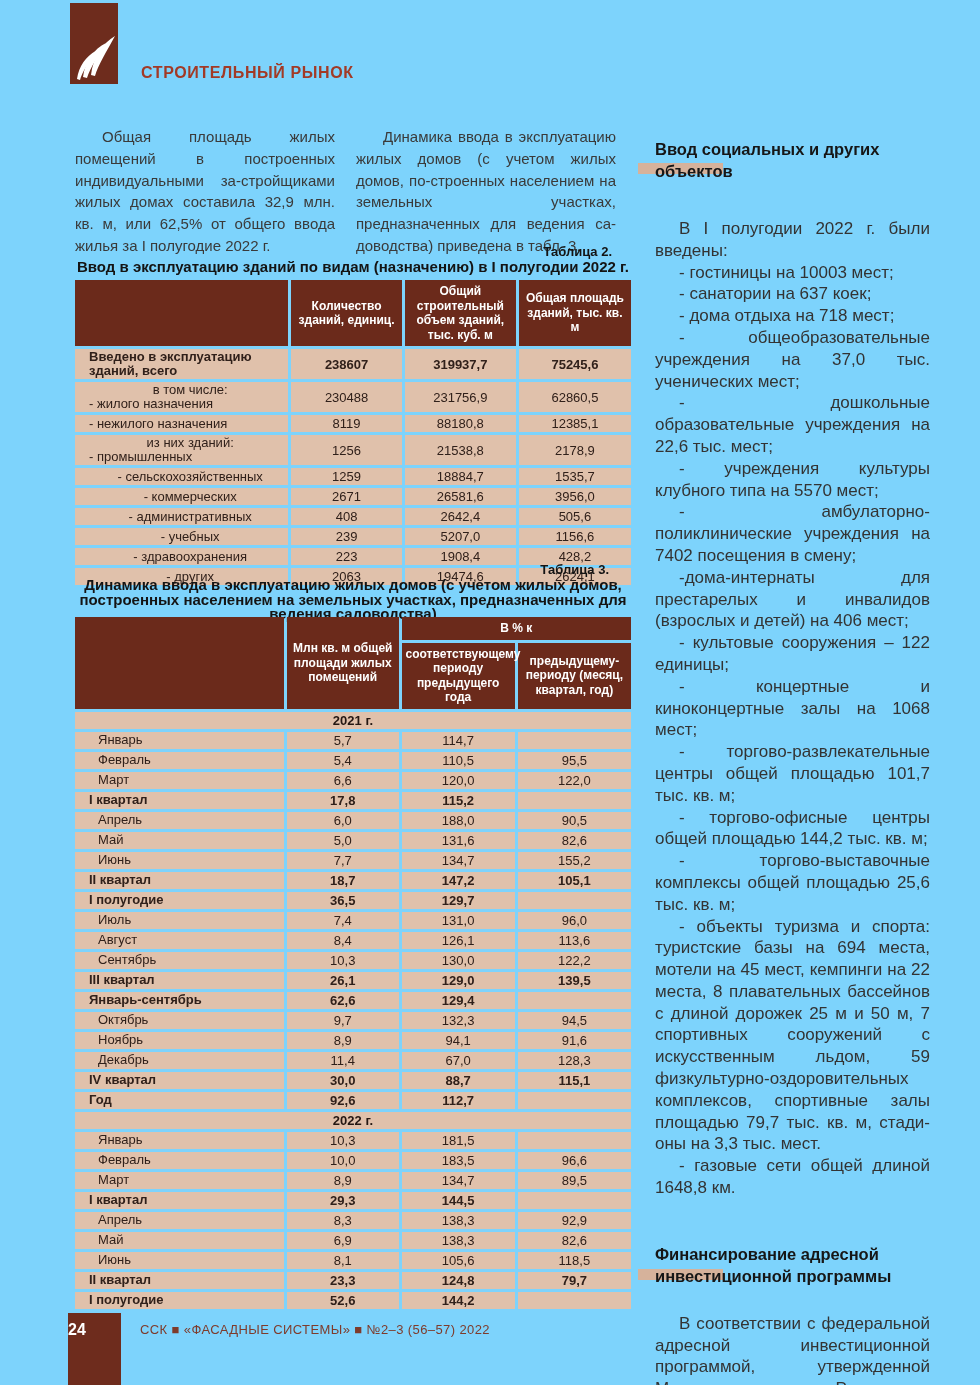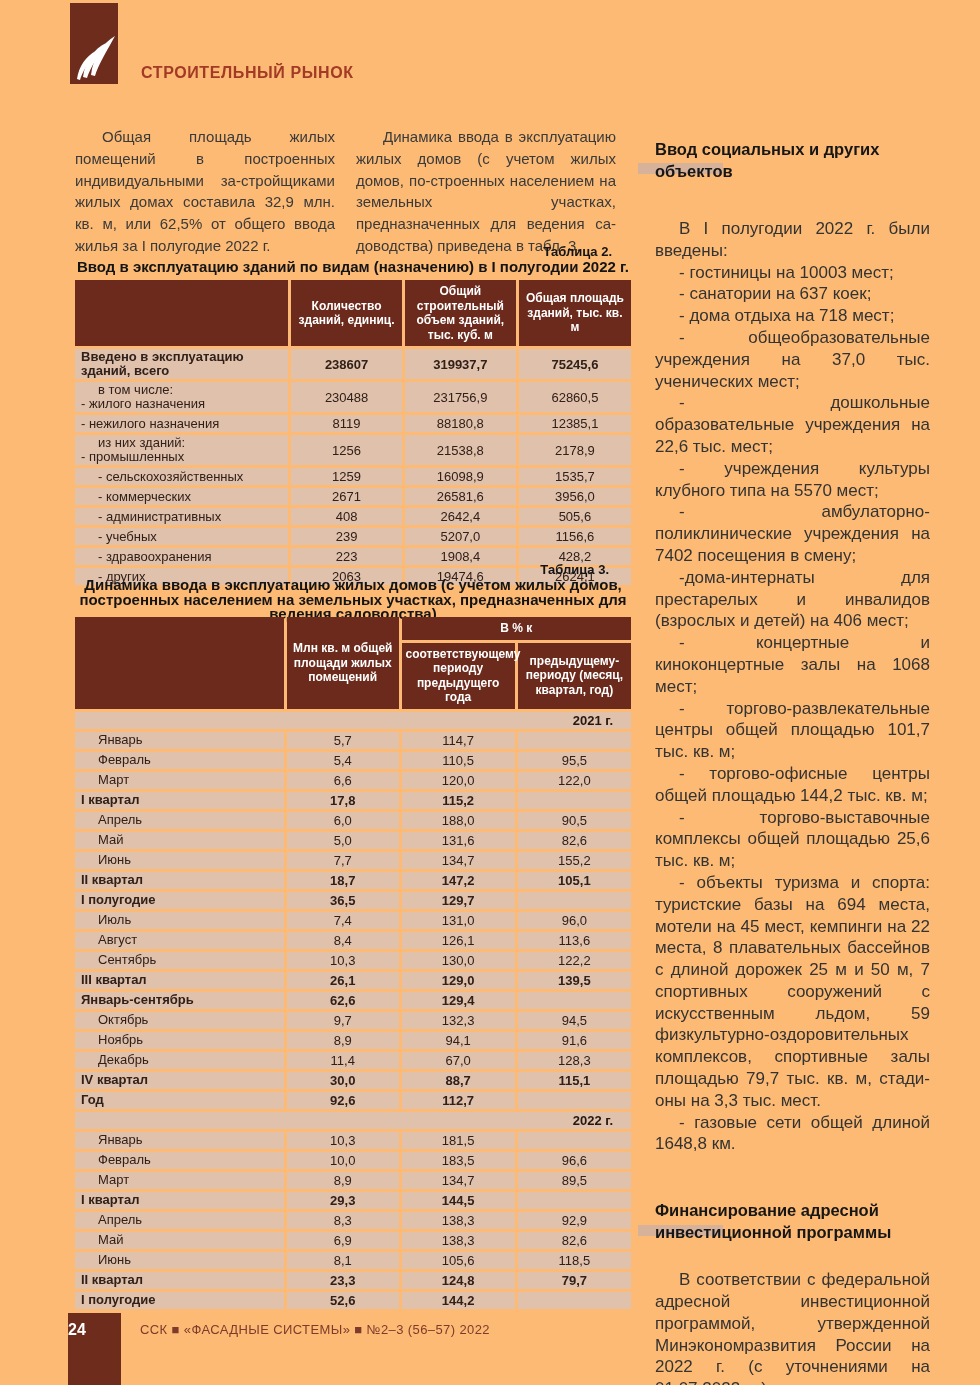--- a/index.html
+++ b/index.html
@@ -1,17 +1,17 @@
 <!DOCTYPE html>
 <html><head>
 <meta charset="utf-8">
 <style>
   html,body { margin:0; padding:0; background:#ffffff; }
   .page {
-    position:relative; width:980px; height:1385px; background:#fdba74;
+    position:relative; width:980px; height:1385px; background:#7dd3fc;
     font-family:"Liberation Sans", sans-serif; overflow:hidden; color:#383838;
   }
   
   .logo { position:absolute; left:70px; top:3px; width:48px; height:81px; background:#6e2c1d; }
   
   .rubric { position:absolute; left:141px; top:64px; font-size:16px; font-weight:bold;
     color:#a23a26; letter-spacing:0.6px; }
   
   .intro { position:absolute; left:75px; top:126px; width:549px; display:flex; gap:21px; }
   .intro .col { width:260px; font-size:15px; line-height:21.8px; text-align:justify;
@@ -22,25 +22,25 @@
     font-size:13px; color:#141414; }
   .tbl-title { position:absolute; left:75px; width:556px; text-align:center; font-weight:bold;
     font-size:15px; line-height:14.5px; color:#141414; }
   
   table { border-collapse:separate; border-spacing:3px; table-layout:fixed; }
   #table2 { position:absolute; left:72px; top:277px; width:562px; }
   #table3 { position:absolute; left:72px; top:614px; width:562px; }
   th { background:#6b2a1b; color:#ffffff; font-size:12px; font-weight:bold;
     padding:4px 4px; line-height:14.5px; vertical-align:middle; text-align:center; }
   td { background:#e0c1ab; font-size:13px; color:#30201a; vertical-align:middle; }
-  td.lbl { padding:1px 6px; line-height:14px; }
+  td.lbl { padding:1px 14px; line-height:14px; }
   td.val { text-align:center; padding:1px 3px; line-height:15px; }
-  td.year { text-align:right; font-weight:bold; padding:1px 18px; line-height:15px; color:#241712; }
+  td.year { text-align:center; font-weight:bold; padding:1px 18px; line-height:15px; color:#241712; }
   .bold { font-weight:bold; }
-  .ln.i1 { padding-left:17px; }
+  .ln.i1 { padding-left:17px;text-align:center; }
   td.lbl.i1 { padding-left:23px; }
   
   .rightcol { position:absolute; left:655px; top:138px; width:275px; }
   .rhead { position:relative; z-index:1; font-size:16.5px; line-height:22px; font-weight:bold;
     color:#161616; margin:0; }
   .hl-bar { position:absolute; left:-17px; width:85px; height:11px; background:#d6b29b; z-index:0; }
   .rpara { font-size:17px; line-height:21.8px; text-align:justify; text-indent:24px;
     color:#333333; margin:0; }
   .bullets { margin-top:0; }
   .gap1 { height:36px; }
@@ -124,21 +124,21 @@
           </td>
           <td class="val">1256</td>
           <td class="val">21538,8</td>
           <td class="val">2178,9</td>
         </tr>
         <tr>
           <td class="lbl">
             <div class="ln i1">- сельскохозяйственных</div>
           </td>
           <td class="val">1259</td>
-          <td class="val">16098,9</td>
+          <td class="val">18884,7</td>
           <td class="val">1535,7</td>
         </tr>
         <tr>
           <td class="lbl">
             <div class="ln i1">- коммерческих</div>
           </td>
           <td class="val">2671</td>
           <td class="val">26581,6</td>
           <td class="val">3956,0</td>
         </tr>
@@ -383,20 +383,21 @@
     <p class="rpara">В I полугодии 2022 г. были введены:</p>
     <div class="bullets" id="bullet-list">
         <p class="rpara">- гостиницы на 10003 мест;</p>
         <p class="rpara">- санатории на 637 коек;</p>
         <p class="rpara">- дома отдыха на 718 мест;</p>
         <p class="rpara">- общеобразовательные учреждения на 37,0 тыс. ученических мест;</p>
         <p class="rpara">- дошкольные образовательные учреждения на 22,6 тыс. мест;</p>
         <p class="rpara">- учреждения культуры клубного типа на 5570 мест;</p>
         <p class="rpara">- амбулаторно-поликлинические учреждения на 7402 посещения в смену;</p>
         <p class="rpara">-дома-интернаты для престарелых и инвалидов (взрослых и детей) на 406 мест;</p>
+        <p class="rpara">- культовые сооружения – 122 единицы;</p>
         <p class="rpara">- концертные и киноконцертные залы на 1068 мест;</p>
         <p class="rpara">- торгово-развлекательные центры общей площадью 101,7 тыс. кв. м;</p>
         <p class="rpara">- торгово-офисные центры общей площадью 144,2 тыс. кв. м;</p>
         <p class="rpara">- торгово-выставочные комплексы общей площадью 25,6 тыс. кв. м;</p>
         <p class="rpara">- объекты туризма и спорта: туристские базы на 694 места, мотели на 45 мест, кемпинги на 22 места, 8 плавательных бассейнов с длиной дорожек 25 м и 50 м, 7 спортивных сооружений с искусственным льдом, 59 физкультурно-оздоровительных комплексов, спортивные залы площадью 79,7 тыс. кв. м, стади-оны на 3,3 тыс. мест.</p>
         <p class="rpara">- газовые сети общей длиной 1648,8 км.</p>
       </div>
     <div class="gap2"></div>
     <div style="position:relative;">
       <div class="hl-bar" style="top:26px;"></div>

